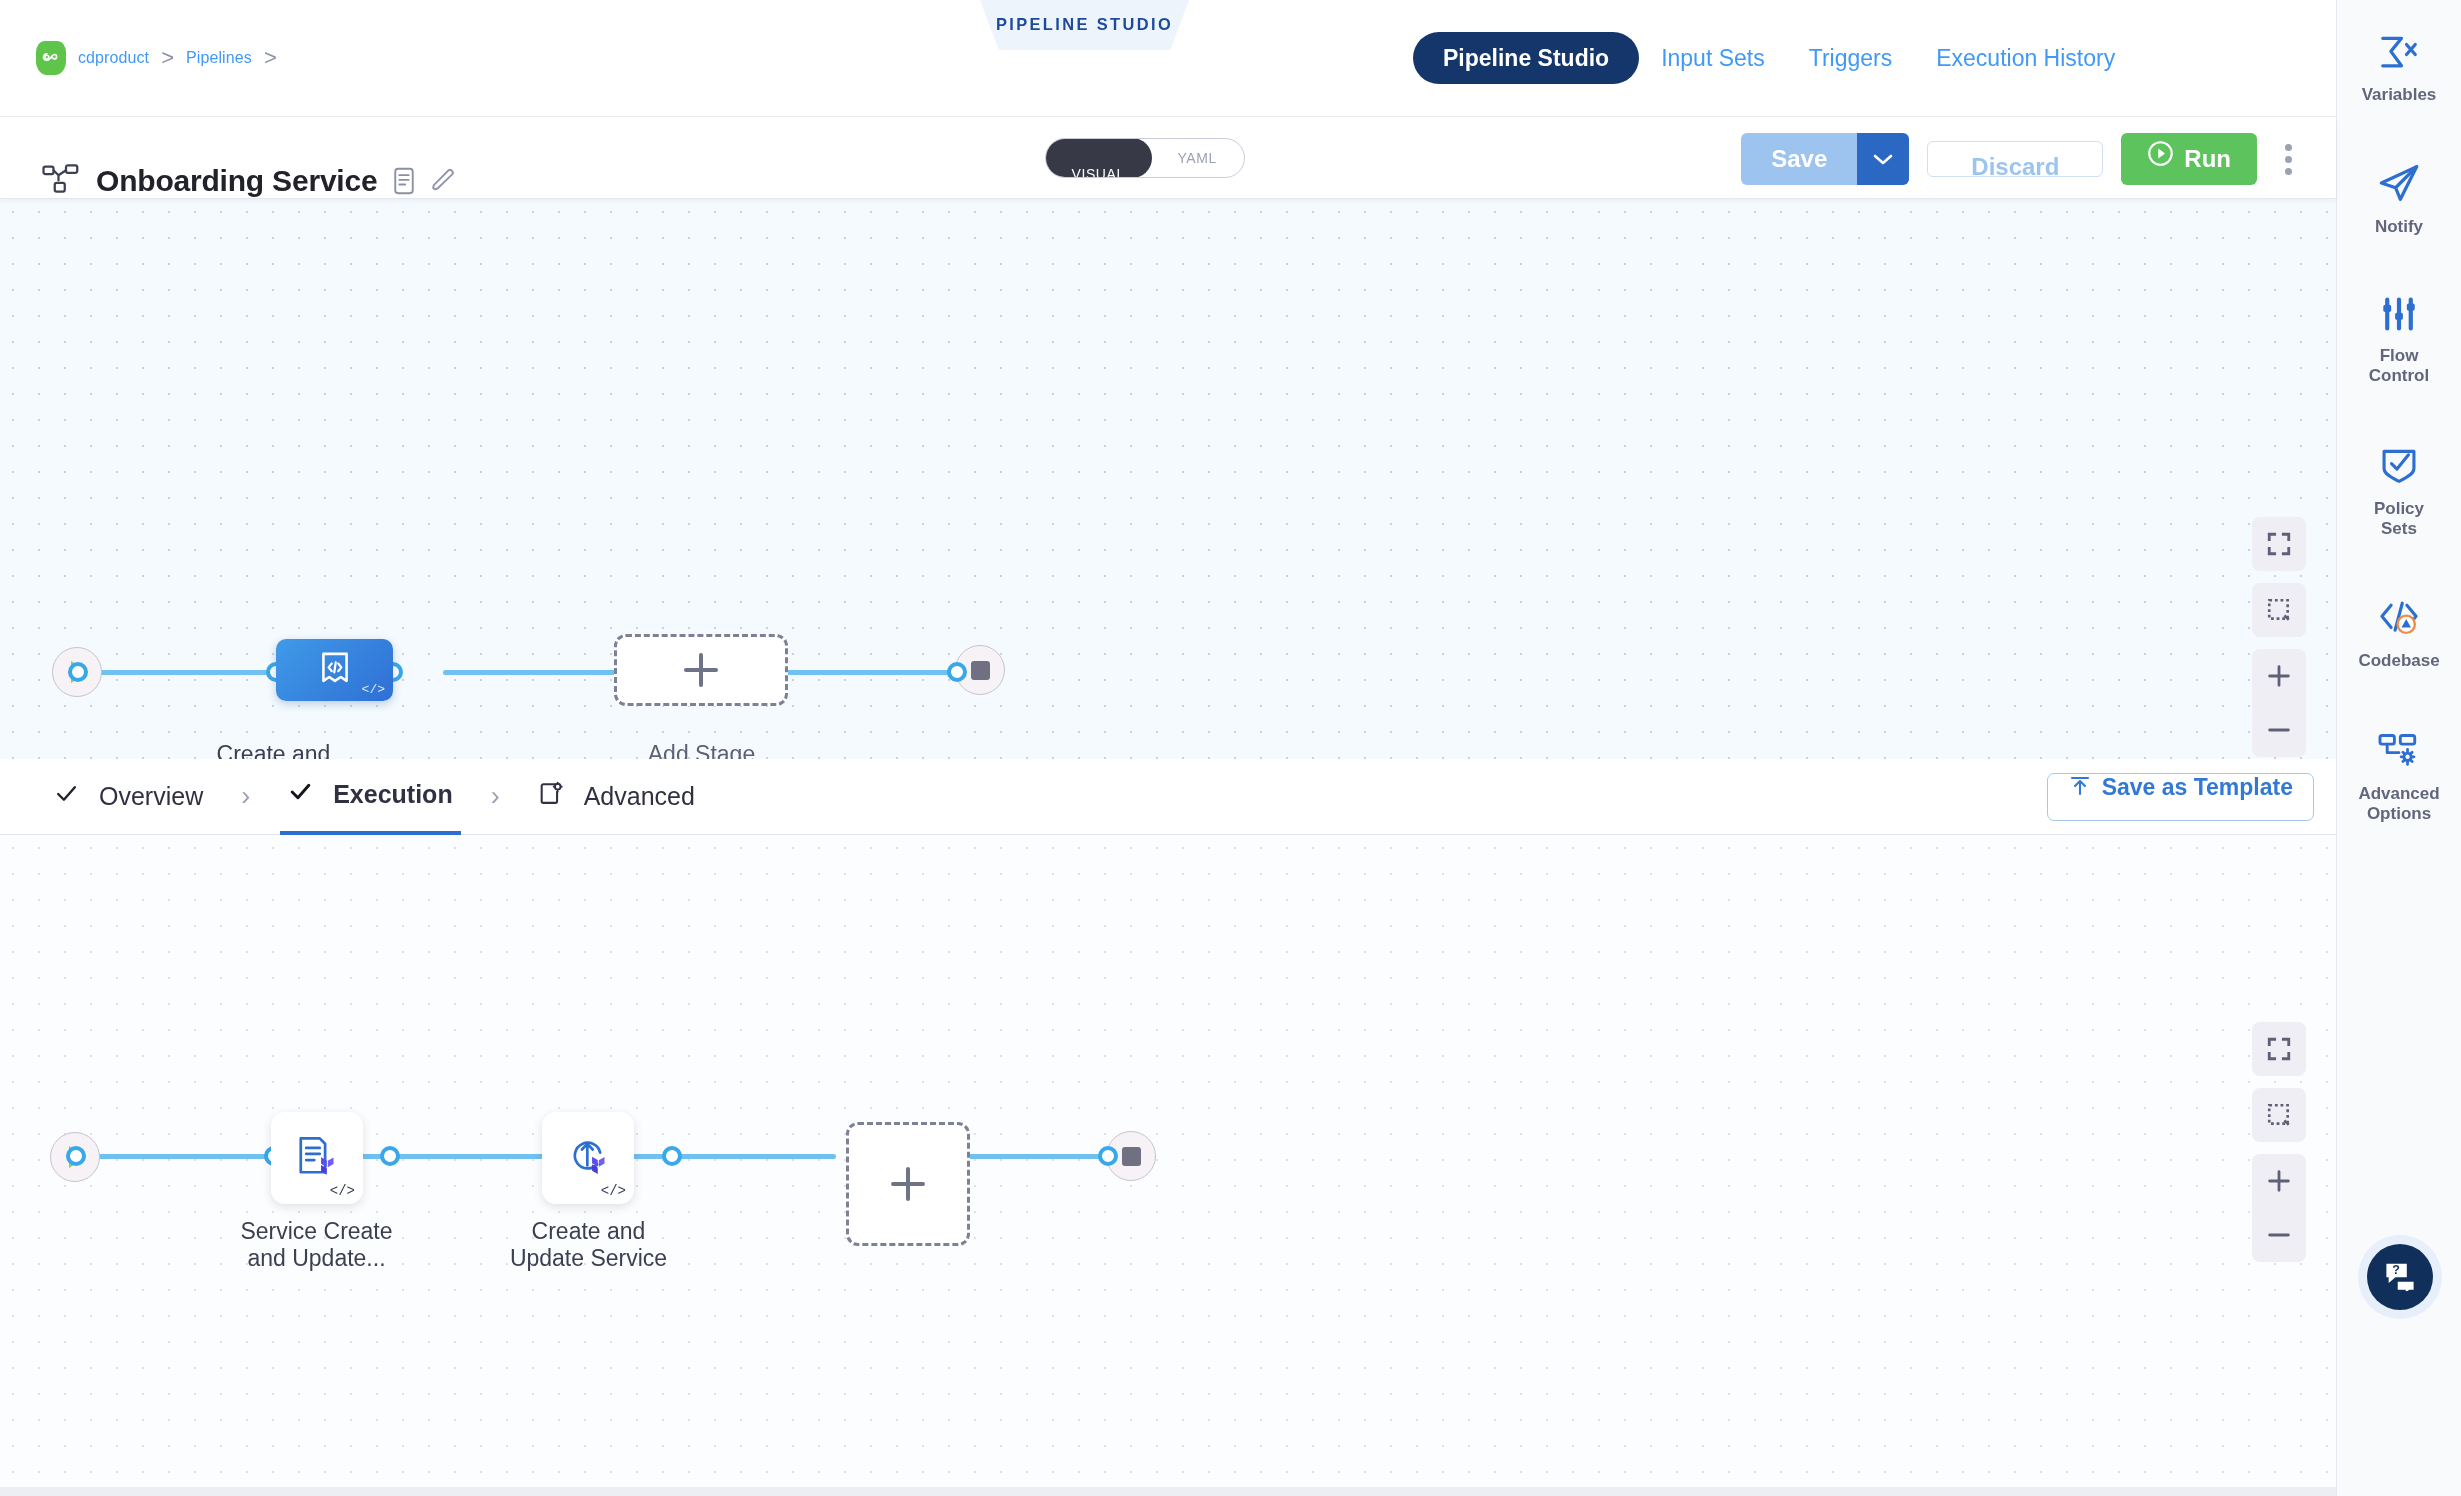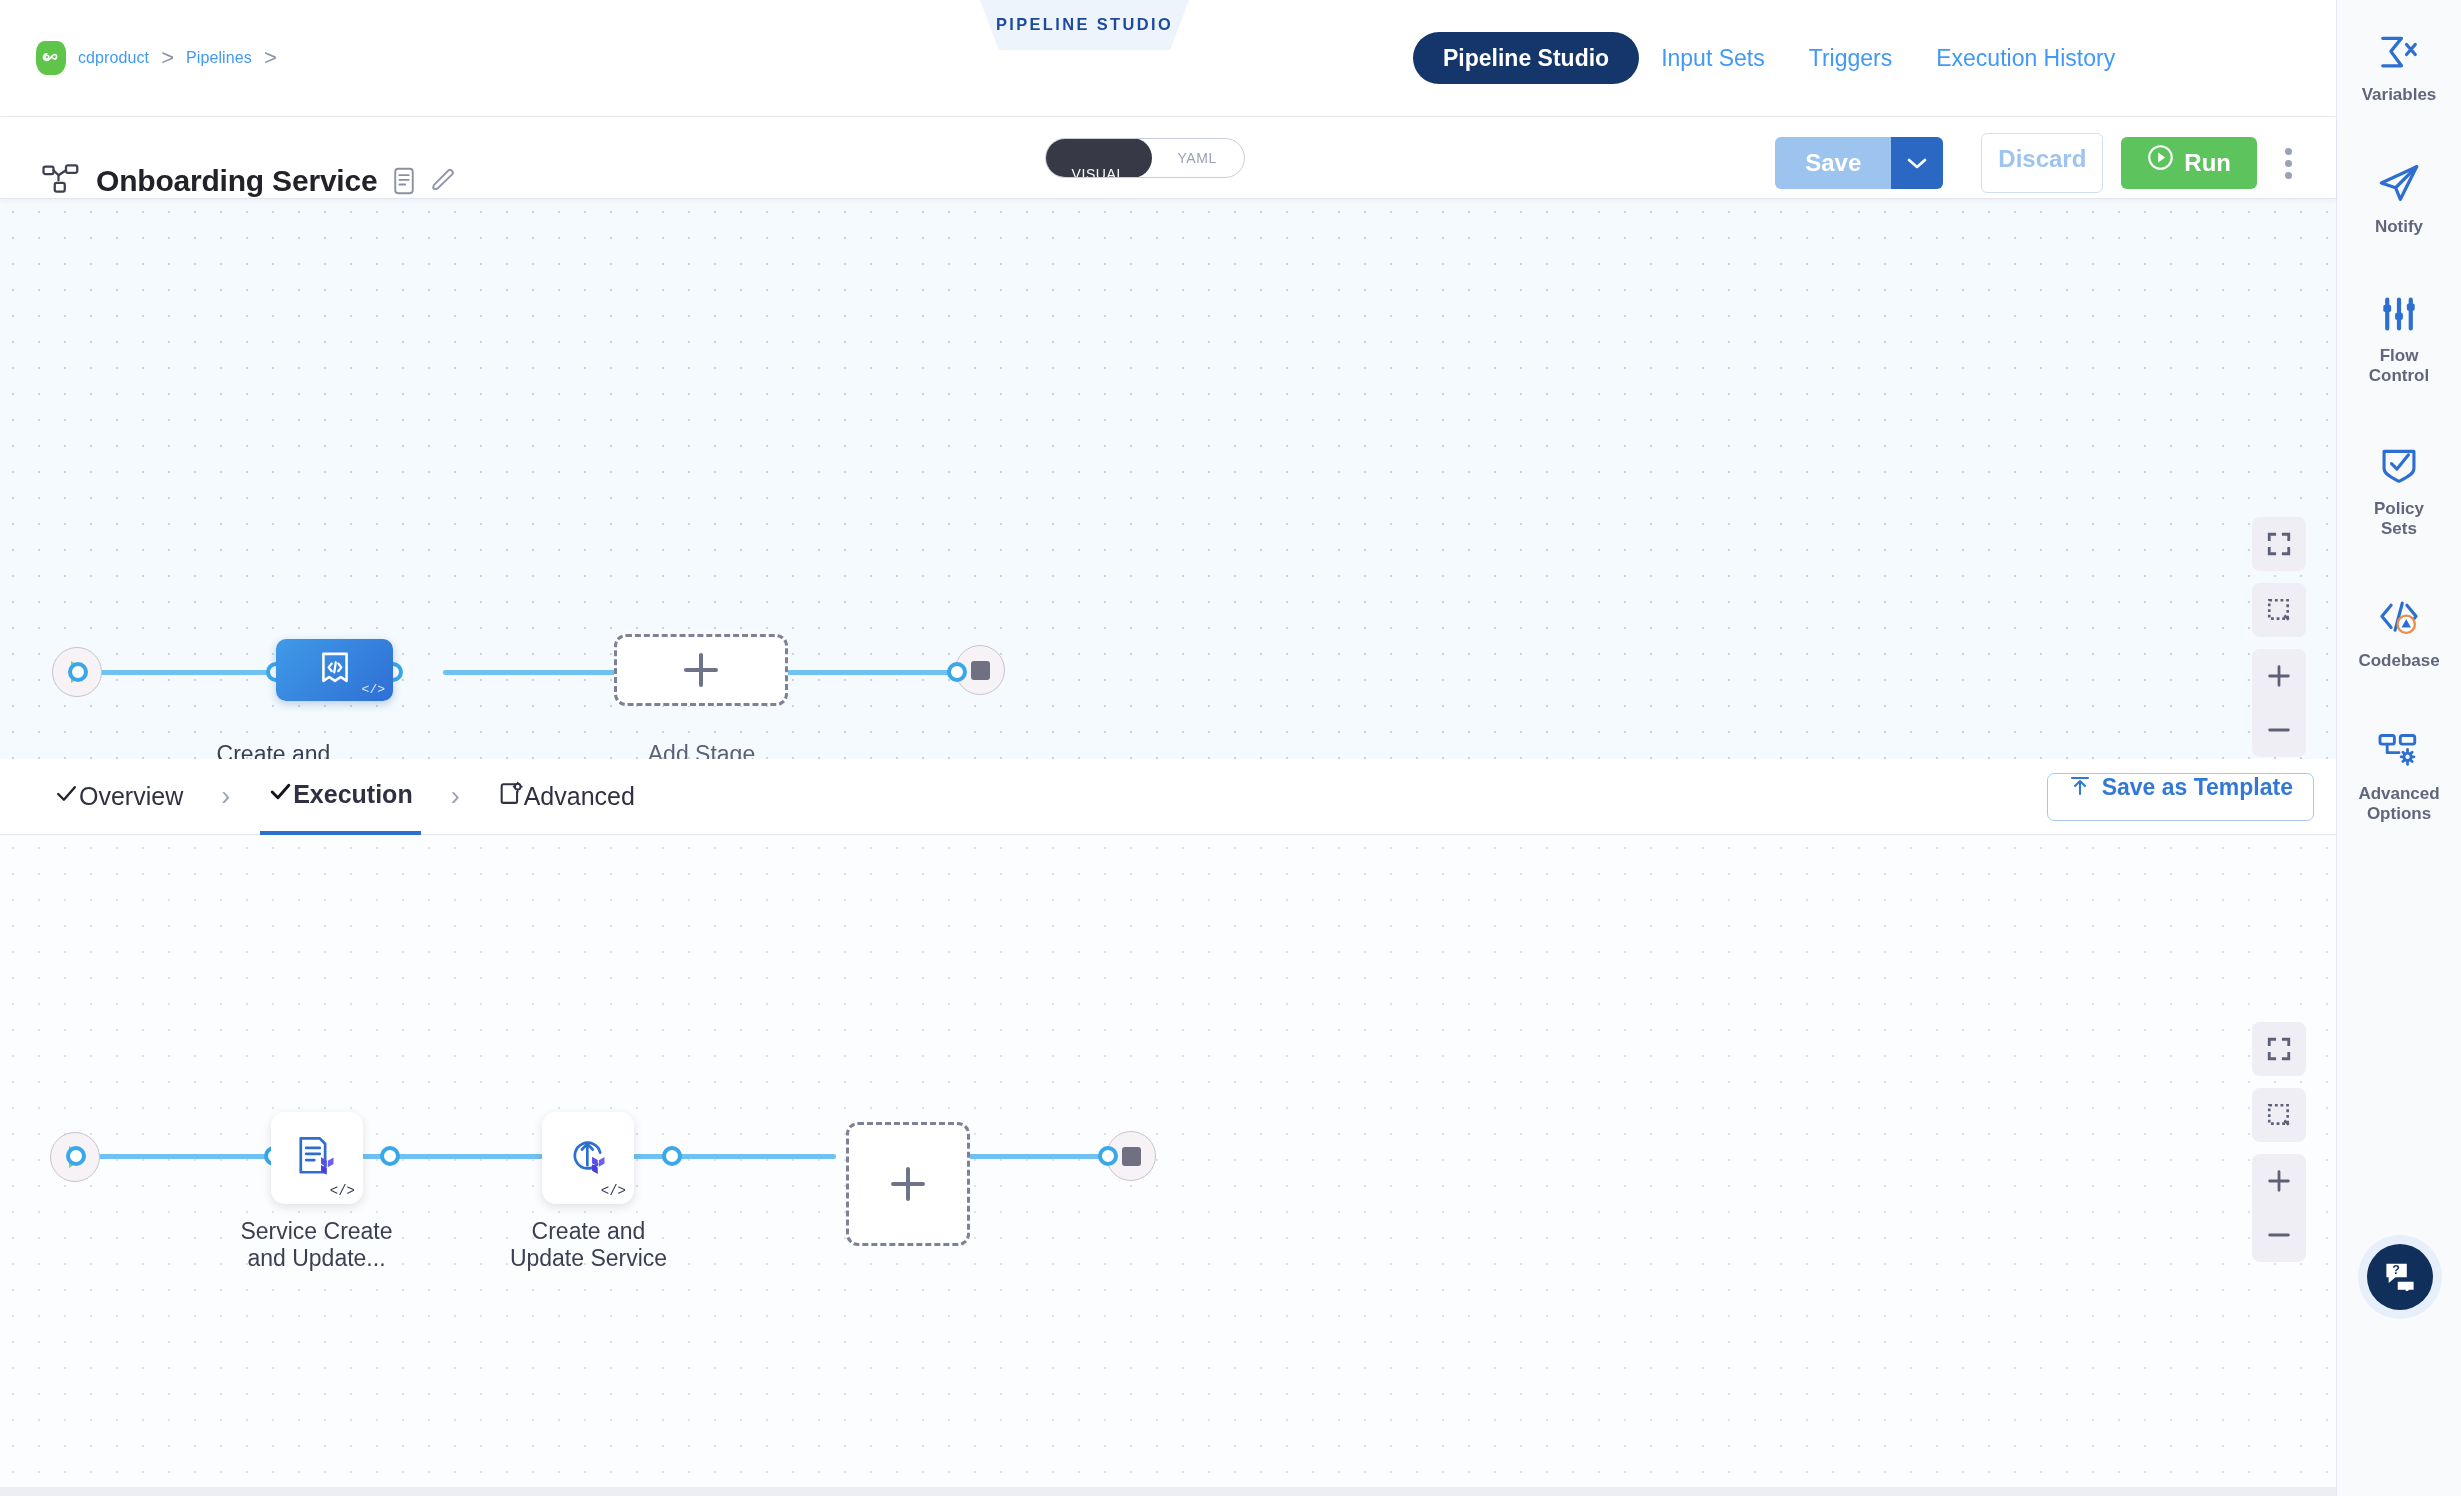--- a/index.html
+++ b/index.html
@@ -78,22 +78,22 @@
   .btn-save-group { display:flex; height: 52px; border-radius: 6px; overflow:hidden; }
   .btn-save {
     background: #9dc3ef; color:#fff; font-size: 24px; font-weight: bold;
     padding: 0 30px; line-height: 52px; cursor:pointer;
   }
   .btn-save-caret {
     background: #2b68c4; width: 52px; display:flex; align-items:center; justify-content:center; cursor:pointer;
   }
   .btn-discard {
     background: #fff; border: 1.5px solid #cfe0f6; color: #9dc3ef;
-    font-size: 24px; font-weight: bold; padding: 0 16px; height: 60px; line-height: 49px;
-    border-radius: 6px; cursor:pointer;margin-left:20px;
+    font-size: 24px; font-weight: bold; padding: 0 43px; height: 36px; line-height: 49px;
+    border-radius: 6px; cursor:pointer;
   }
   .btn-run {
     background: #5dc45d; color: #fff; font-size: 24px; font-weight: bold;
     padding: 0 26px; height: 52px; line-height: 52px; border-radius: 6px;
     display:flex; align-items:center; gap: 10px; cursor:pointer;
   }
   .kebab { display:flex; flex-direction:column; gap:5px; padding: 8px 10px; cursor:pointer; }
   .kebab i { width: 7px; height: 7px; border-radius: 50%; background:#9aa2b4; display:block; }
 
   
@@ -162,21 +162,21 @@
   }
   .cc-zoom { width: 54px; border-radius: 8px; background:#eeeef4; display:flex; flex-direction:column; }
   .cc-zoom div { height: 54px; display:flex; align-items:center; justify-content:center; cursor:pointer; }
 
   
   .tabstrip {
     position: relative; height: 76px; background: #fff;
     border-bottom: 1px solid #e2e5ed;
     display:flex; align-items:center; padding-left: 46px; gap: 0;
   }
-  .tstep { display:flex; align-items:center; gap: 0; font-size: 25px; color: #2f3142; padding: 0 8px; height:76px; cursor:pointer; }
+  .tstep { display:flex; align-items:center; gap: 20px; font-size: 25px; color: #2f3142; padding: 0 8px; height:76px; cursor:pointer; }
   .tstep.active { font-weight: bold; border-bottom: 4px solid #2d6fd1; }
   .tchev { color: #9aa2b4; font-size: 27px; padding: 0 30px; }
   .btn-template {
     position: absolute; right: 22px; top: 14px;
     border: 1.5px solid #a8c6ee; border-radius: 7px; background:#fff;
     color: #3278d6; font-size: 23px; font-weight: bold;
     height: 48px; padding: 0 20px; display:flex; align-items:flex-start; gap: 10px; cursor:pointer;
   }
 
   

